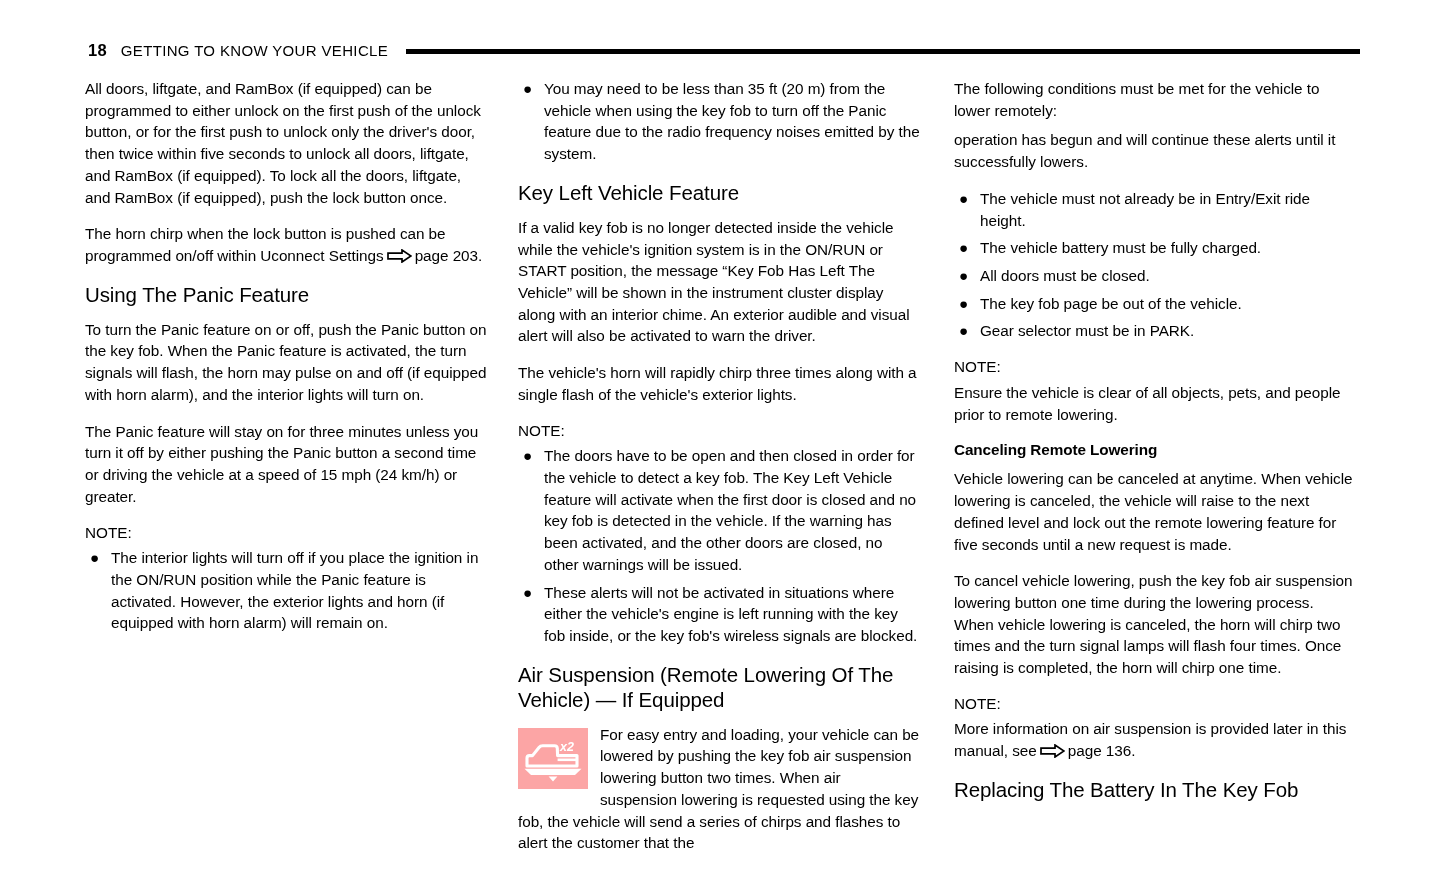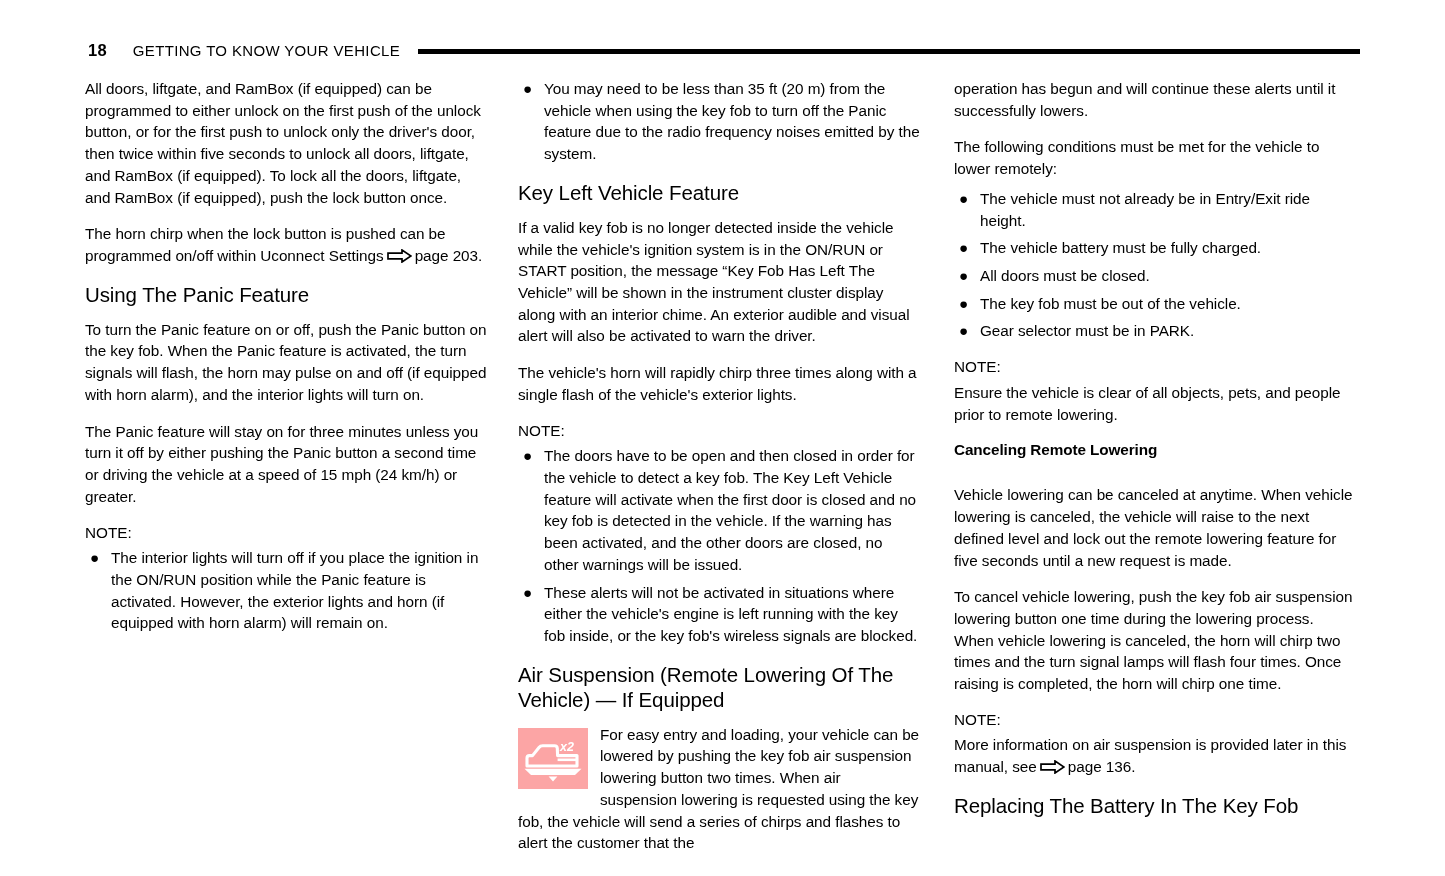--- a/index.html
+++ b/index.html
@@ -37,21 +37,21 @@
   .folio {
     font-size: 16.5px;
     font-weight: bold;
     letter-spacing: 0.2px;
     line-height: 1;
   }
   .header-title {
     font-size: 15px;
     font-weight: normal;
     letter-spacing: 0.35px;
-    margin-left: 26px;
+    margin-left: 14px;
     white-space: nowrap;
     line-height: 1;
   }
   .header-rule {
     flex: 1 1 auto;
     height: 5px;
     background: #000;
     margin-left: 18px;
     margin-top: 2px;
   }
@@ -79,21 +79,21 @@
     font-size: 20.5px;
     font-weight: normal;
     line-height: 1.22;
     margin: 0 0 12px 0;
     letter-spacing: -0.1px;
   }
   h3.sub-head {
     font-size: 15.3px;
     font-weight: bold;
     line-height: 1.25;
-    margin: 0 0 25px 0;
+    margin: 0 0 9px 0;
     letter-spacing: -0.1px;
   }
   p.body {
     font-size: 15.3px;
     line-height: 1.42;
     margin: 0 0 15px 0;
     letter-spacing: -0.05px;
   }
   p.body.tight { margin-bottom: 8px; }
   p.note-label {
@@ -226,29 +226,29 @@
             </svg>
           </div>
         </div>
         <p class="body">For easy entry and loading, your vehicle can be lowered by pushing the key fob air suspension lowering button two times. When air suspension lowering is requested using the key fob, the vehicle will send a series of chirps and flashes to alert the customer that the</p>
       </div>
 
     </div>
 
     <div class="col" id="col-3">
 
+      <p class="body tight">The following conditions must be met for the vehicle to lower remotely:</p>
+
       <p class="body">operation has begun and will continue these alerts until it successfully lowers.</p>
-
-      <p class="body tight">The following conditions must be met for the vehicle to lower remotely:</p>
 
       <ul class="bullets">
         <li><span class="dot">●</span><span>The vehicle must not already be in Entry/Exit ride height.</span></li>
         <li><span class="dot">●</span><span>The vehicle battery must be fully charged.</span></li>
         <li><span class="dot">●</span><span>All doors must be closed.</span></li>
-        <li><span class="dot">●</span><span>The key fob must be out of the vehicle.</span></li>
+        <li><span class="dot">●</span><span>The key fob page be out of the vehicle.</span></li>
         <li><span class="dot">●</span><span>Gear selector must be in PARK.</span></li>
       </ul>
 
       <p class="note-label">NOTE:</p>
       <p class="body">Ensure the vehicle is clear of all objects, pets, and people prior to remote lowering.</p>
 
       <h3 class="sub-head">Canceling Remote Lowering</h3>
 
       <p class="body">Vehicle lowering can be canceled at anytime. When vehicle lowering is canceled, the vehicle will raise to the next defined level and lock out the remote lowering feature for five seconds until a new request is made.</p>
 

